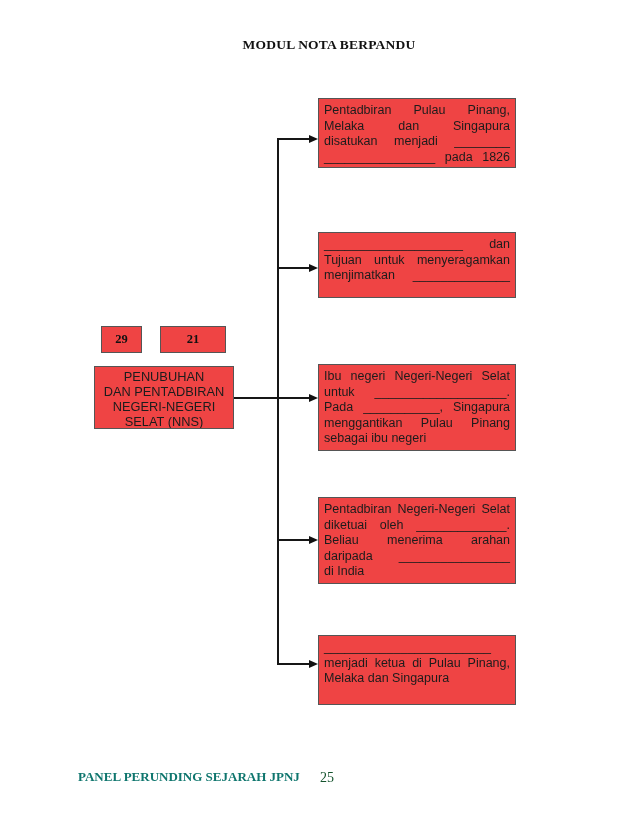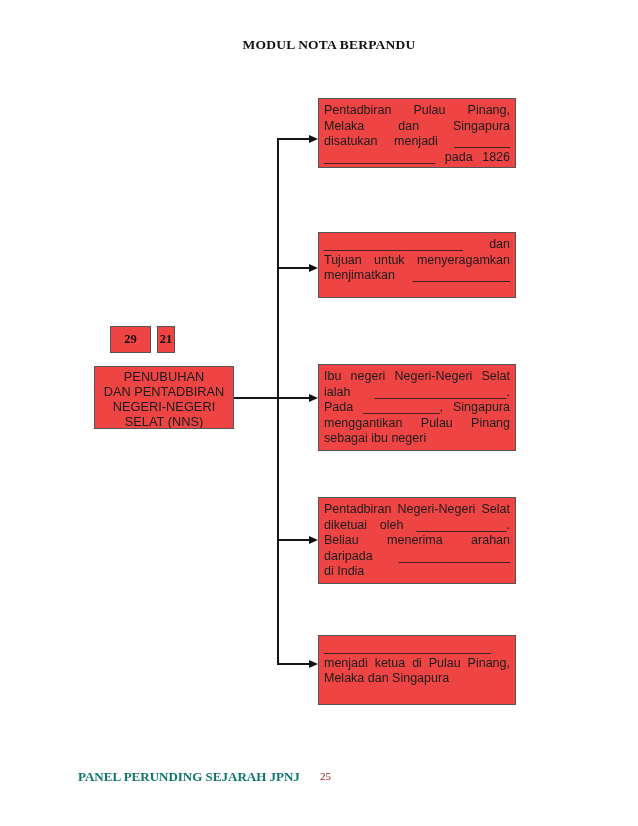--- a/index.html
+++ b/index.html
@@ -37,24 +37,23 @@
   .ref {
     width: 41px;
     height: 27px;
     display: flex;
     align-items: center;
     justify-content: center;
     font-family: "Liberation Serif", serif;
     font-weight: bold;
     font-size: 12.5px;
     color: #111;
-    margin-left: 9px;
   }
   .ref29 { left: 101px; top: 326px; }
-  .ref21 { left: 148px; top: 326px; width: 18px; }
+  .ref21 { left: 160px; top: 326px; width: 66px; }
   .main-box {
     left: 94px;
     top: 366px;
     width: 140px;
     height: 63px;
     font-size: 12.8px;
     line-height: 15px;
     text-align: center;
     padding-top: 2px;
     overflow: hidden;
@@ -102,22 +101,22 @@
     font-family: "Liberation Serif", serif;
     font-weight: bold;
     font-size: 13px;
     color: #0f766e;
   }
   .page-num {
     position: absolute;
     left: 320px;
     top: 770px;
     font-family: "Liberation Serif", serif;
-    font-size: 11px;
-    color: #7f1d1d;
+    font-size: 14px;
+    color: #14532d;
   }
 </style>
 </head>
 <body>
 
 <div class="page">
 
   <div class="title">MODUL NOTA BERPANDU</div>
 
   <div class="box ref ref29">
@@ -152,21 +151,21 @@
       <div class="line just">disatukan menjadi ________</div>
       <div class="line just">________________ pada 1826</div>
     </div>
   <div class="box note n2 jbox">
       <div class="line just">____________________ dan</div>
       <div class="line just">Tujuan untuk menyeragamkan</div>
       <div class="line just">menjimatkan ______________</div>
     </div>
   <div class="box note n3 jbox">
       <div class="line just">Ibu negeri Negeri-Negeri Selat</div>
-      <div class="line just">ialah ___________________.</div>
+      <div class="line just">untuk ___________________.</div>
       <div class="line just">Pada ___________, Singapura</div>
       <div class="line just">menggantikan Pulau Pinang</div>
       <div class="line">sebagai ibu negeri</div>
     </div>
   <div class="box note n4 jbox">
       <div class="line just">Pentadbiran Negeri-Negeri Selat</div>
       <div class="line just">diketuai oleh _____________.</div>
       <div class="line just">Beliau menerima arahan</div>
       <div class="line just">daripada ________________</div>
       <div class="line">di India</div>

